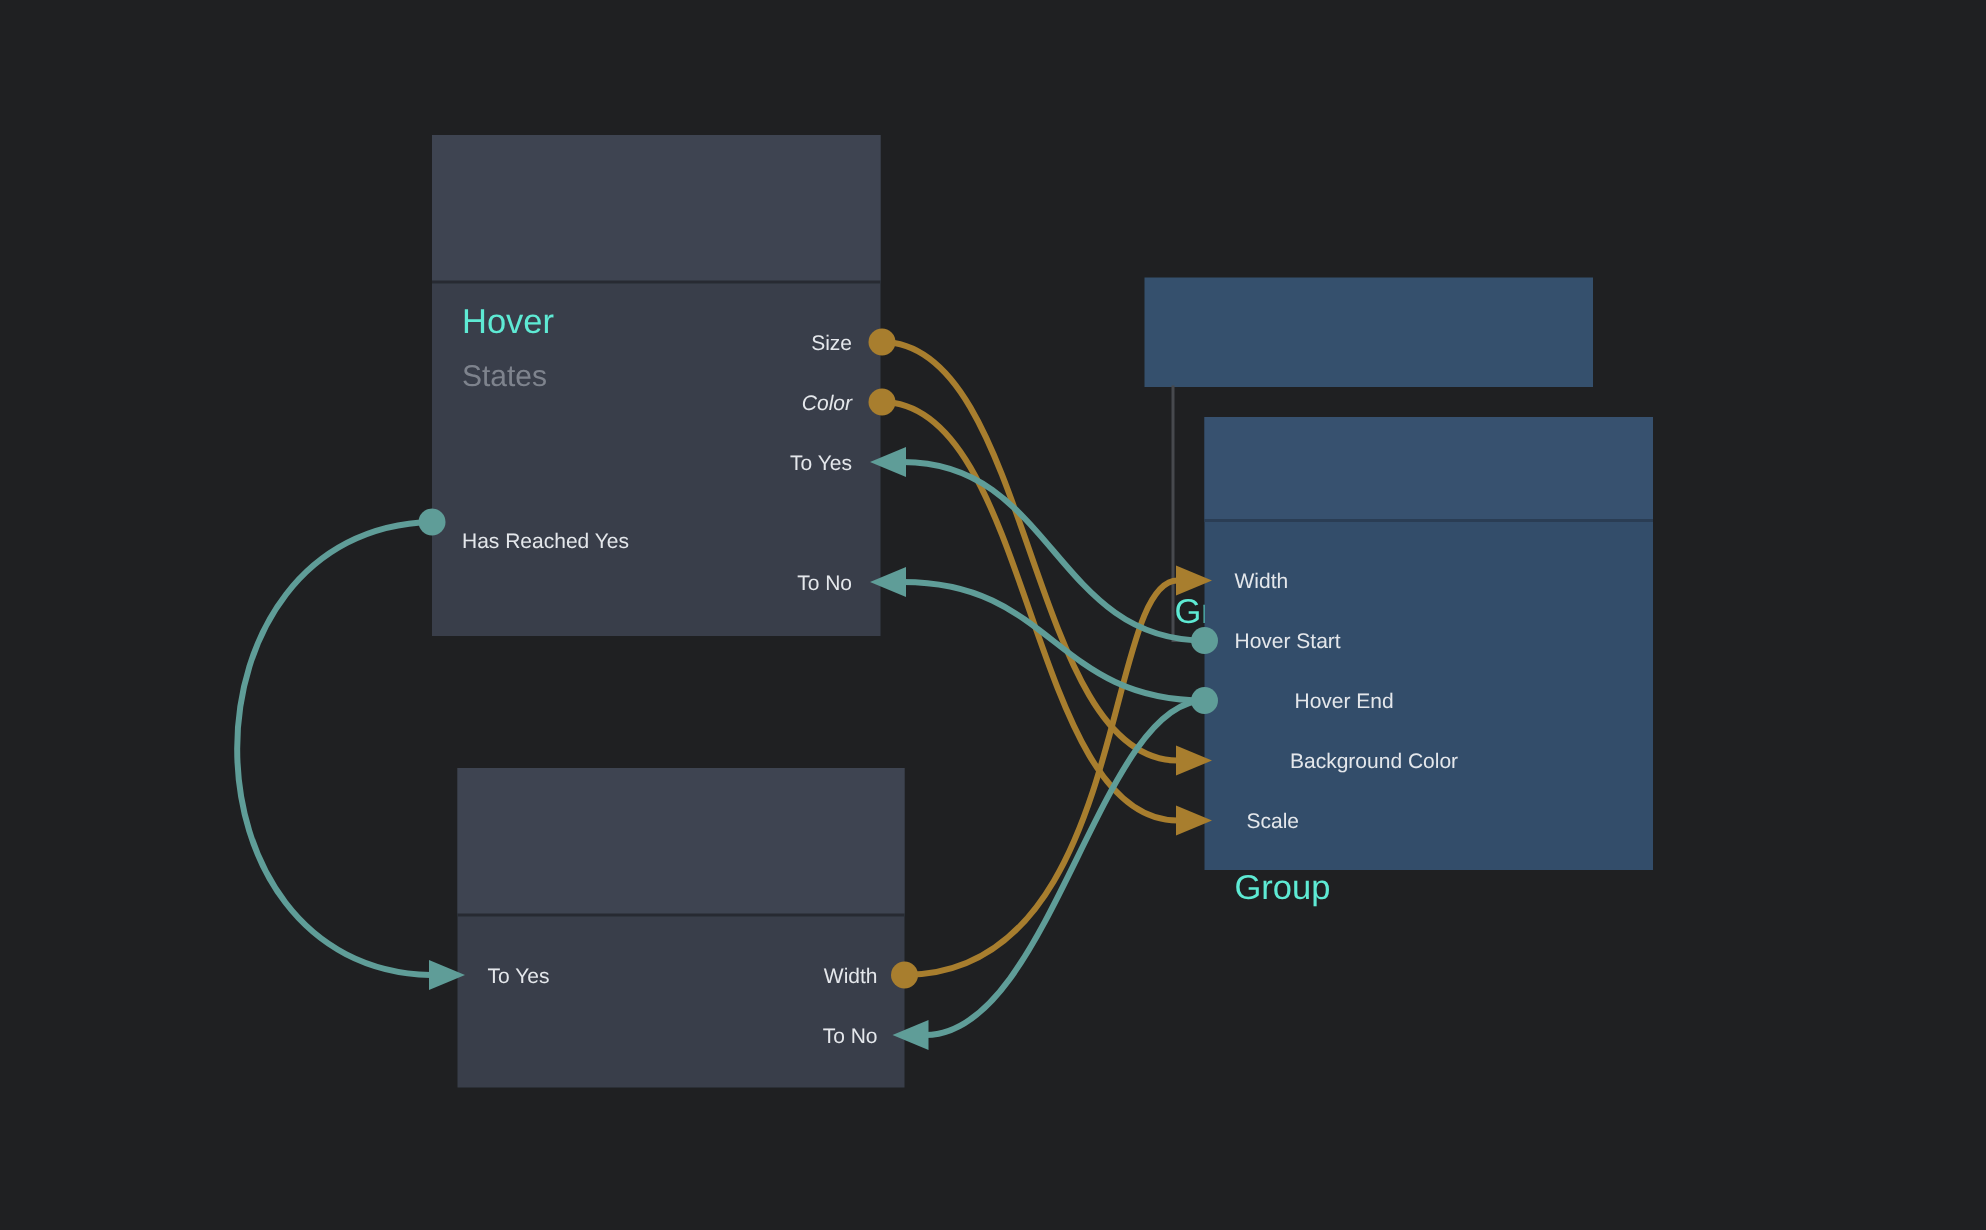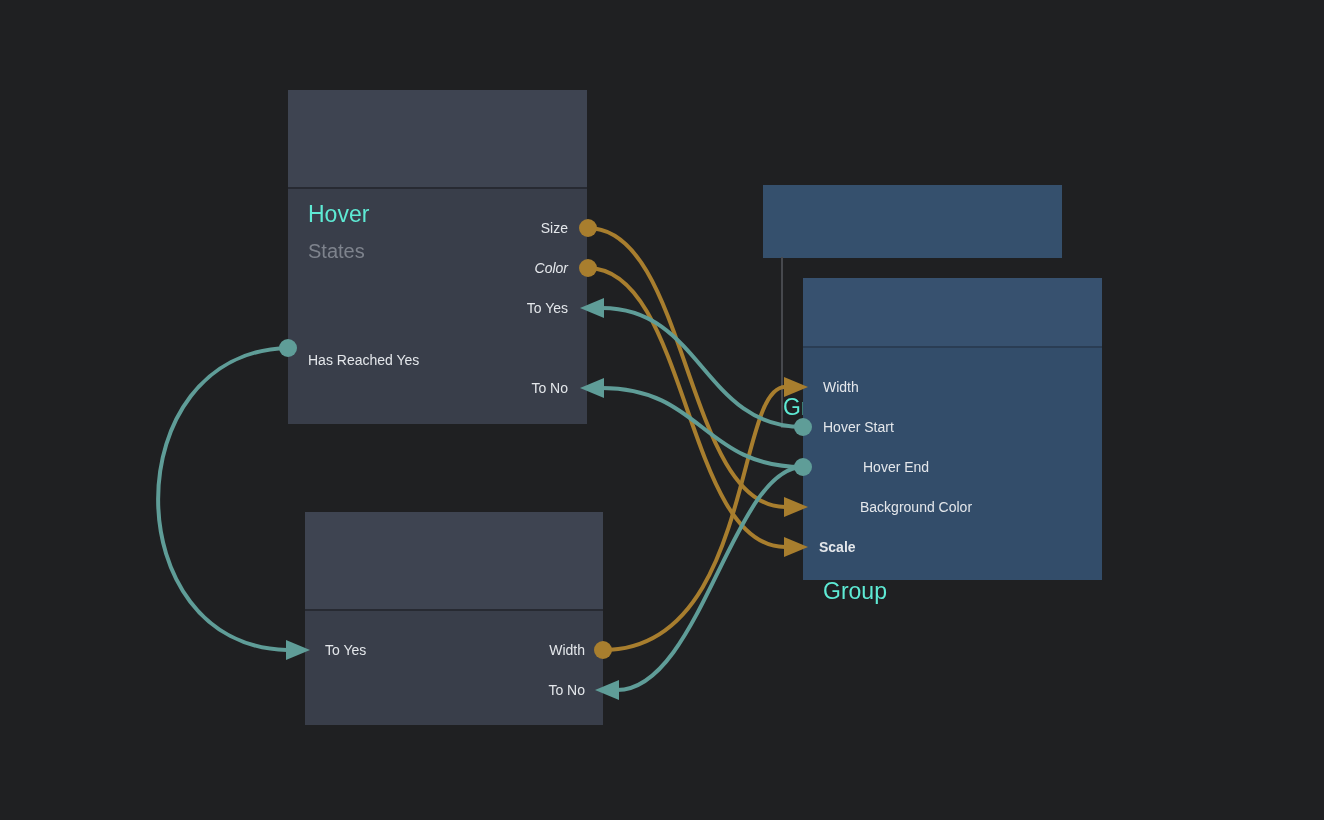--- a/index.html
+++ b/index.html
@@ -51,21 +51,21 @@
     <div class="title" style="left:20px;top:208px;">Group</div>
   </div>
 
   <div class="node node-blue" style="left:803px;top:278px;width:299px;height:302px;">
     <div class="header" style="height:68px;"></div>
     <div class="title" style="left:20px;top:299px;">Group</div>
     <div class="port-label" style="left:20px;top:97px;">Width</div>
     <div class="port-label" style="left:20px;top:137px;">Hover Start</div>
     <div class="port-label" style="left:20px;top:177px;margin-left:40px;">Hover End</div>
     <div class="port-label" style="left:20px;top:217px;margin-left:37px;">Background Color</div>
-    <div class="port-label" style="left:16px;top:257px;font-weight:bold;">Scale</div>
+    <div class="port-label" style="left:28px;top:257px;">Scale</div>
   </div>
 
   <svg class="wires" width="1324" height="820" viewBox="0 0 1324 820">
 
     <path class="hit" d="M782,257 L782,427 L793,427" fill="none" stroke="#47494e" stroke-width="2"></path>
 
     <path class="hit" d="M588,228 C688,228 685,507 785,507" fill="none" stroke="#a87e2e" stroke-width="4"></path>
     <path class="hit" d="M588,268 C688,268 685,547 785,547" fill="none" stroke="#a87e2e" stroke-width="4"></path>
     <path class="hit" d="M603,650 C753,650 735,387 785,387" fill="none" stroke="#a87e2e" stroke-width="4"></path>
 

